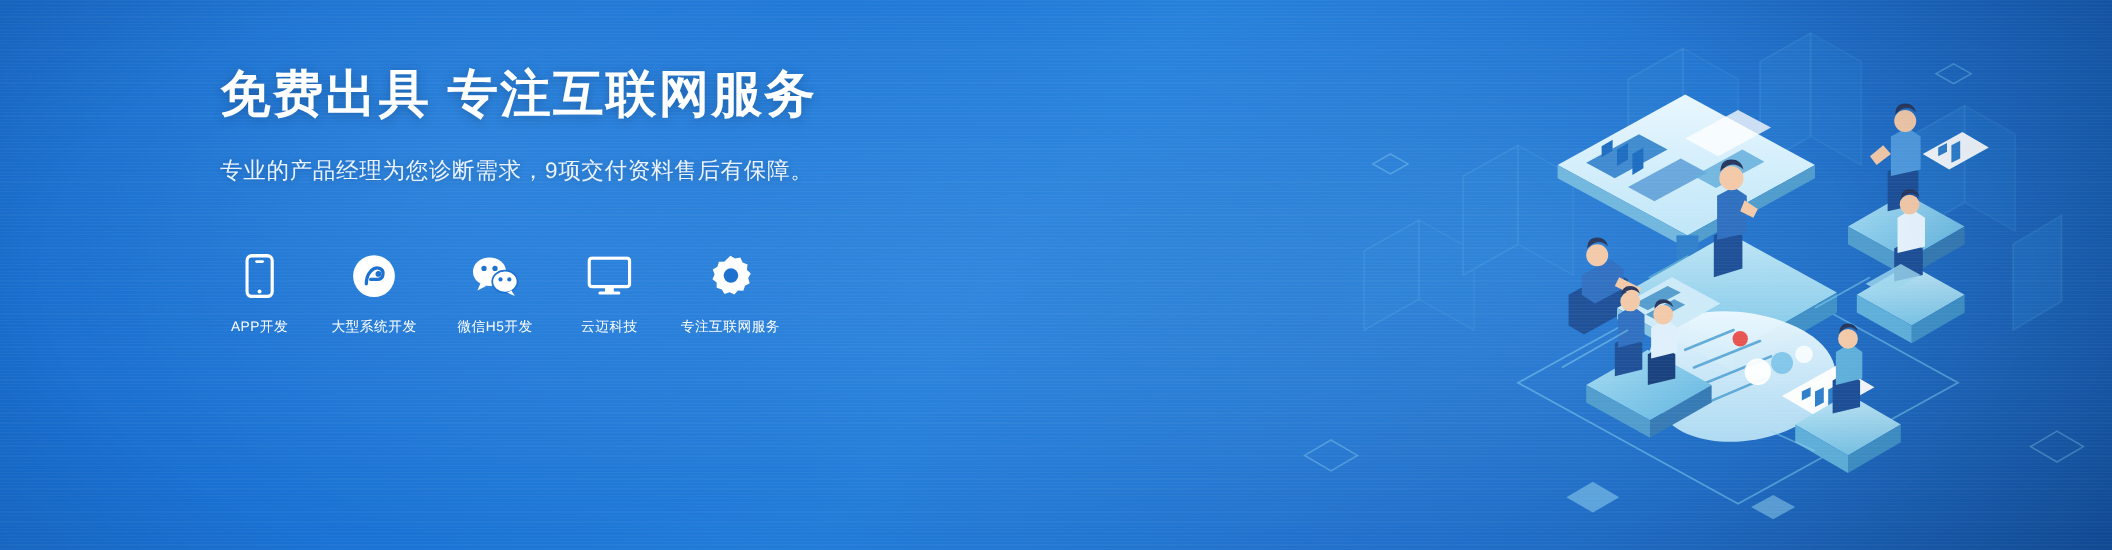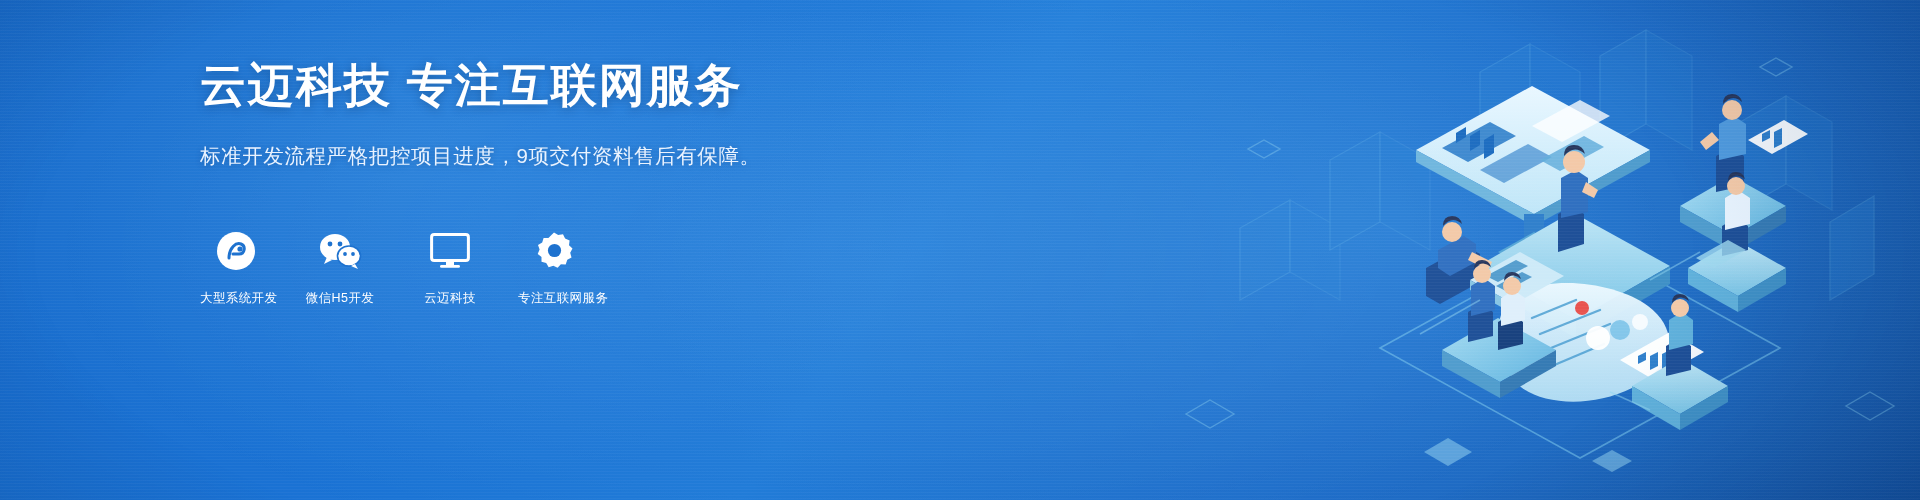--- a/index.html
+++ b/index.html
@@ -261,28 +261,38 @@
         <path d="M470 280 L520 252"></path>
         <path d="M430 392 L470 410"></path>
       </g>
     </svg>
   </div>
 
   <div class="scanlines"></div>
   <div class="vignette"></div>
 
   <div class="copy">
-    <h1 class="headline">云迈科技 专注互联网服务</h1>
+    <h1 class="headline">免费出具 专注互联网服务</h1>
     <p class="sub">
-      <span>标准开发流程严格把控项目进度，9项交付资料售后有保障。</span>
+      <span>专业的产品经理为您诊断需求，9项交付资料售后有保障。</span>
     </p>
   </div>
 
   <div class="services">
 
+    <div class="service">
+      <span class="ico">
+        <svg width="26" height="40" viewBox="0 0 26 40">
+          <rect x="1.5" y="1.5" width="23" height="37" rx="4.5" fill="none" stroke="#ffffff" stroke-width="3"></rect>
+          <rect x="9" y="5.5" width="8" height="2.6" rx="1.3" fill="#ffffff"></rect>
+          <circle cx="13" cy="34" r="1.8" fill="#ffffff"></circle>
+        </svg>
+      </span>
+      <span class="lbl">APP开发</span>
+    </div>
 
     <div class="service">
       <span class="ico">
         <svg width="40" height="40" viewBox="0 0 40 40">
           <circle cx="20" cy="20" r="19" fill="#ffffff"></circle>
           <path d="M13 27 C13 17, 20 11, 25 13 C30 15, 29 23, 23 23 L17 23" fill="none" stroke="#1e72cf" stroke-width="3" stroke-linecap="round"></path>
           <circle cx="24" cy="18" r="2.6" fill="#1e72cf"></circle>
         </svg>
       </span>
       <span class="lbl">大型系统开发</span>

